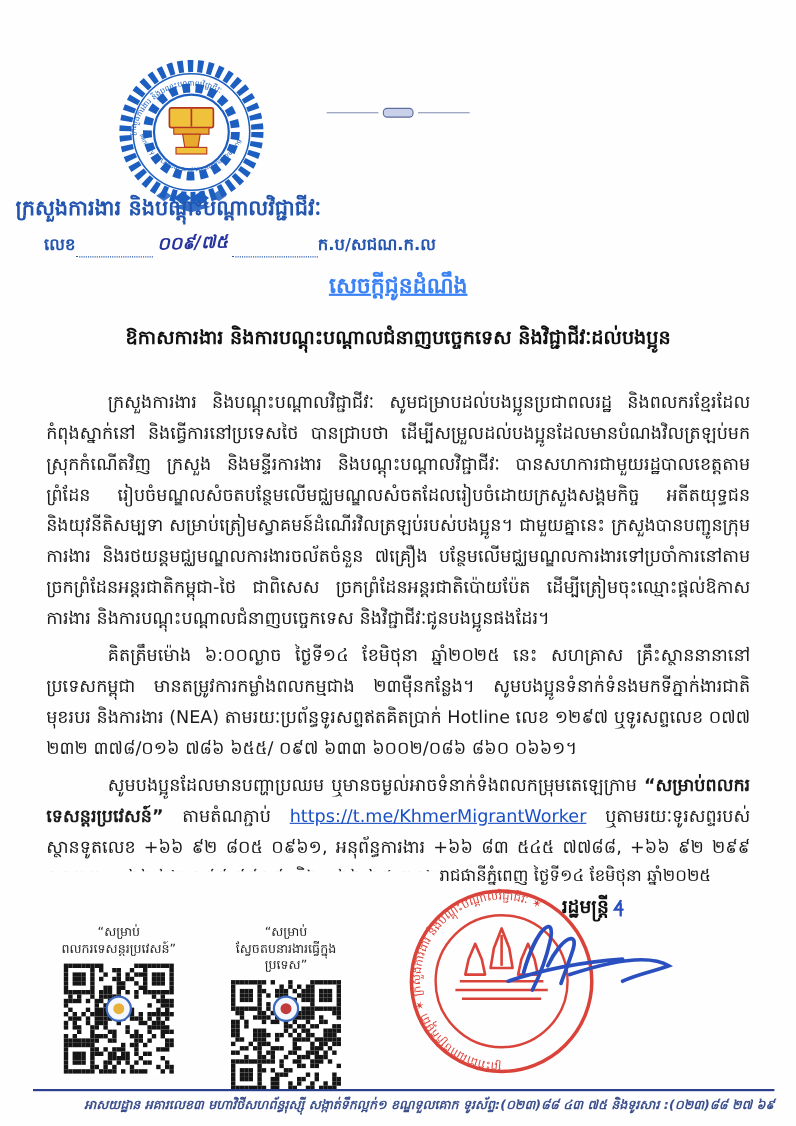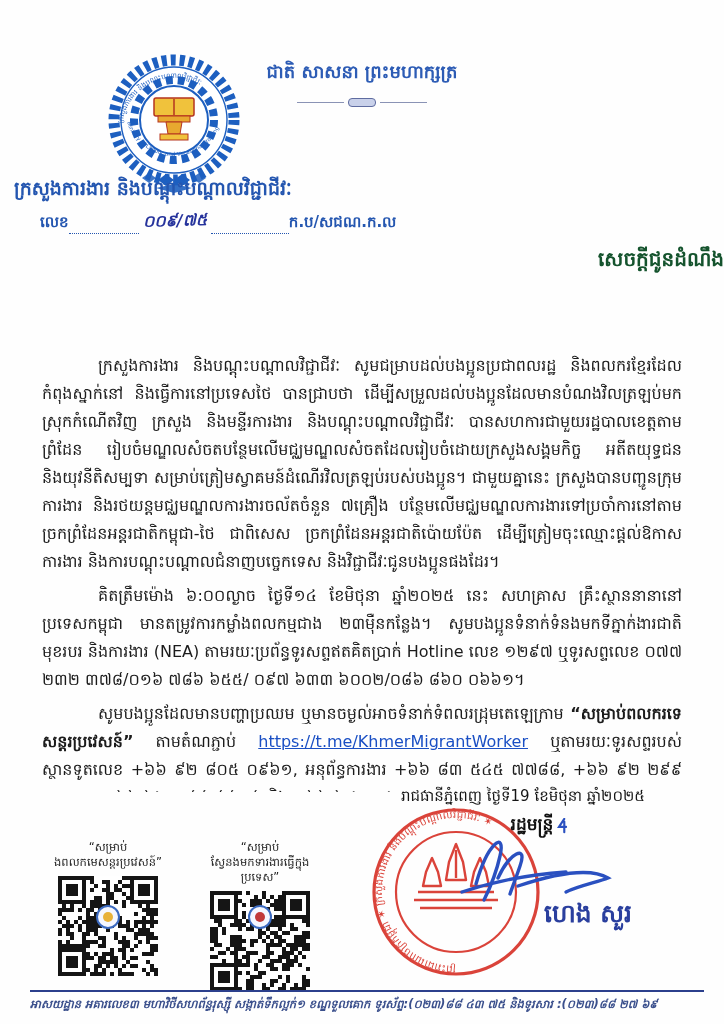--- a/index.html
+++ b/index.html
@@ -20,22 +20,22 @@
   
   .logo{position:absolute;top:54px;left:98px;width:152px;height:142px;}
   
   .ministry-name{position:absolute;top:176px;left:14px;width:430px;
     font-size:19px;font-weight:bold;color:#2456b0;}
   .number-line{position:absolute;top:210px;left:40px;width:420px;
     font-size:15px;color:#2456b0;font-weight:bold;display:flex;align-items:flex-end;}
   .dots{border-bottom:1.6px dotted #2456b0;display:inline-block;}
   .hand{font-style:italic;color:#26339c;transform:rotate(-2deg);font-size:16px;padding:0 4px;}
   
-  .doc-title{position:absolute;top:246px;left:0;width:100%;text-align:right;
-    font-size:20px;font-weight:bold;color:#14532d;}
+  .doc-title{position:absolute;top:246px;left:0;width:100%;text-align:center;
+    font-size:20px;font-weight:bold;color:#3b82f6;text-decoration:underline;}
   .doc-about{position:absolute;top:274px;left:0;width:100%;text-align:center;
     font-size:16px;font-weight:bold;color:#111;}
   .subject1{position:absolute;top:296px;left:36px;width:652px;text-align:center;
     font-size:17.5px;font-weight:bold;color:#111;}
   .subject2{position:absolute;top:323px;left:36px;width:652px;text-align:center;
     font-size:17.5px;font-weight:bold;color:#111;}
   
   .content{position:absolute;top:352px;left:42px;width:640px;height:440px;overflow:hidden;
     font-size:16px;line-height:28px;text-align:justify;}
   .content p{margin:0 0 6px 0;text-indent:56px;}
@@ -58,30 +58,29 @@
   .qr-col{width:124px;text-align:center;}
   .qr-label{font-size:11.5px;color:#222;line-height:15px;margin-bottom:6px;}
   .qr-box{position:relative;width:100px;height:100px;margin:0 auto;background:#fff;}
   .qr-box i{position:absolute;width:4px;height:4px;background:#151515;}
   .qr-logo{position:absolute;left:38px;top:38px;width:24px;height:24px;border-radius:50%;
     background:#f5f7ff;border:2px solid #3b6ac0;box-sizing:border-box;}
   .qr-logo::after{content:"";position:absolute;left:5px;top:5px;width:10px;height:10px;
     border-radius:50%;background:#e8b23a;}
   .qr-logo.red::after{background:#c23a3a;}
   
-  .footer{position:absolute;left:30px;right:20px;bottom:10px;text-align:left;z-index:2;}
+  .footer{position:absolute;left:30px;right:20px;bottom:10px;text-align:right;z-index:2;}
   .footer .rule{height:2px;background:#2b3f8c;margin-bottom:5px;}
   .footer .addr{font-size:11.5px;font-style:italic;color:#3a4f8c;font-weight:bold;}
 </style>
 </head>
 <body>
 
 <div class="page">
 
-  <div class="motto">ជាតិ សាសនា ព្រះមហាក្សត្រ</div>
   <div class="separator">
     <span class="line"></span>
       <span class="orn"></span>
       <span class="line"></span>
   </div>
 
   <div class="logo">
     <svg viewBox="0 0 152 142" width="152" height="142">
       <defs>
         <path id="arcTop" d="M 24,76 A 52,52 0 0 1 128,76"></path>
@@ -123,29 +122,30 @@
   <div class="ministry-name">ក្រសួងការងារ និងបណ្តុះបណ្តាលវិជ្ជាជីវៈ</div>
   <div class="number-line">
     <span>លេខ</span>
     <span class="dots" style="width:70px;"></span>
     <span class="hand">០០៩/៧៥</span>
     <span class="dots" style="width:78px;"></span>
     <span>ក.ប/សជណ.ក.ល</span>
   </div>
 
   <div class="doc-title">សេចក្តីជូនដំណឹង</div>
+  <div class="subject1">ឱកាសការងារ និងការបណ្តុះបណ្តាលជំនាញបច្ចេកទេស និងវិជ្ជាជីវៈដល់បងប្អូន</div>
 
   <div class="content">
     <p>ក្រសួងការងារ និងបណ្តុះបណ្តាលវិជ្ជាជីវៈ សូមជម្រាបដល់បងប្អូនប្រជាពលរដ្ឋ និងពលករខ្មែរដែលកំពុងស្នាក់នៅ និងធ្វើការនៅប្រទេសថៃ បានជ្រាបថា ដើម្បីសម្រួលដល់បងប្អូនដែលមានបំណងវិលត្រឡប់មកស្រុកកំណើតវិញ ក្រសួង និងមន្ទីរការងារ និងបណ្តុះបណ្តាលវិជ្ជាជីវៈ បានសហការជាមួយរដ្ឋបាលខេត្តតាមព្រំដែន រៀបចំមណ្ឌលសំចតបន្ថែមលើមជ្ឈមណ្ឌលសំចតដែលរៀបចំដោយក្រសួងសង្គមកិច្ច អតីតយុទ្ធជន និងយុវនីតិសម្បទា សម្រាប់ត្រៀមស្វាគមន៍ដំណើរវិលត្រឡប់របស់បងប្អូន។ ជាមួយគ្នានេះ ក្រសួងបានបញ្ជូនក្រុមការងារ និងរថយន្តមជ្ឈមណ្ឌលការងារចល័តចំនួន ៧គ្រឿង បន្ថែមលើមជ្ឈមណ្ឌលការងារទៅប្រចាំការនៅតាមច្រកព្រំដែនអន្តរជាតិកម្ពុជា-ថៃ ជាពិសេស ច្រកព្រំដែនអន្តរជាតិប៉ោយប៉ែត ដើម្បីត្រៀមចុះឈ្មោះផ្តល់ឱកាសការងារ និងការបណ្តុះបណ្តាលជំនាញបច្ចេកទេស និងវិជ្ជាជីវៈជូនបងប្អូនផងដែរ។</p>
     <p>គិតត្រឹមម៉ោង ៦:០០ល្ងាច ថ្ងៃទី១៤ ខែមិថុនា ឆ្នាំ២០២៥ នេះ សហគ្រាស គ្រឹះស្ថាននានានៅប្រទេសកម្ពុជា មានតម្រូវការកម្លាំងពលកម្មជាង ២៣ម៉ឺនកន្លែង។ សូមបងប្អូនទំនាក់ទំនងមកទីភ្នាក់ងារជាតិមុខរបរ និងការងារ (NEA) តាមរយៈប្រព័ន្ធទូរសព្ទឥតគិតប្រាក់ Hotline លេខ ១២៩៧ ឬទូរសព្ទលេខ ០៧៧ ២៣២ ៣៧៨/០១៦ ៧៨៦ ៦៥៥/ ០៩៧ ៦៣៣ ៦០០២/០៨៦ ៨៦០ ០៦៦១។</p>
-    <p><span>សូមបងប្អូនដែលមានបញ្ហាប្រឈម ឬមានចម្ងល់អាចទំនាក់ទំពលរដ្រុមតេឡេក្រាម </span><span class="b">“សម្រាប់ពលករទេសន្តរប្រវេសន៍”</span><span> តាមតំណភ្ជាប់ </span><a href="#">https://t.me/KhmerMigrantWorker</a><span> ឬតាមរយៈទូរសព្ទរបស់ស្ថានទូតលេខ +៦៦ ៩២ ៨០៥ ០៩៦១, អនុព័ន្ធការងារ +៦៦ ៨៣ ៥៤៥ ៧៧៨៨, +៦៦ ៩២ ២៩៩ ០១៣៣, +៦៦ ៦២ ០៨៩ ៨៩១៨, និង +៦៦ ៦៥ ៣០២ ០៩៣៣។</span></p>
+    <p><span>សូមបងប្អូនដែលមានបញ្ហាប្រឈម ឬមានចម្ងល់អាចទំនាក់ទំងពលកម្រុមតេឡេក្រាម </span><span class="b">“សម្រាប់ពលករទេសន្តរប្រវេសន៍”</span><span> តាមតំណភ្ជាប់ </span><a href="#">https://t.me/KhmerMigrantWorker</a><span> ឬតាមរយៈទូរសព្ទរបស់ស្ថានទូតលេខ +៦៦ ៩២ ៨០៥ ០៩៦១, អនុព័ន្ធការងារ +៦៦ ៨៣ ៥៤៥ ៧៧៨៨, +៦៦ ៩២ ២៩៩ ០១៣៣, +៦៦ ៦២ ០៨៩ ៨៩១៨, និង +៦៦ ៦៥ ៣០២ ០៩៣៣។</span></p>
 
   </div>
 
-  <div class="sig-date2">រាជធានីភ្នំពេញ ថ្ងៃទី19 ខែមិថុនា ឆ្នាំ២០២៥</div>
+  <div class="sig-date2">រាជធានីភ្នំពេញ ថ្ងៃទី១៤ ខែមិថុនា ឆ្នាំ២០២៥</div>
   <div class="sig-title"><span>រដ្ឋមន្ត្រី</span><span class="init-mark"><svg width="13" height="16" viewBox="0 0 14 18">
           <path d="M9,1 L3,10 L11,10 M9,4 L9,16" fill="none" stroke="#2a50c0" stroke-width="2.4" stroke-linecap="round"></path>
         </svg></span></div>
 
   <div class="stamp">
     <svg viewBox="0 0 172 172" width="172" height="172">
       <defs>
           <path id="stampArc" d="M 86,160 A 74,74 0 1 1 86.02,160"></path>
         </defs>
       <circle cx="86" cy="86" r="82" fill="none" stroke="#d8342a" stroke-width="3.2"></circle>
@@ -170,27 +170,26 @@
     <svg viewBox="0 0 170 100" width="170" height="100">
       <g fill="none" stroke="#2a50c0" stroke-width="3.4" stroke-linecap="round">
         <path d="M 28,62 C 40,20 58,8 52,34 C 48,52 40,70 36,78"></path>
         <path d="M 50,56 C 62,30 80,22 72,44 C 68,56 64,66 62,72"></path>
         <path d="M 14,70 C 50,58 90,52 118,50"></path>
         <path d="M 70,64 C 100,54 140,44 160,56 C 150,60 130,64 118,70"></path>
       </g>
     </svg>
   </div>
 
-  <div class="minister-name">ហេង សួរ</div>
 
   <div class="qr-section">
     <div class="qr-col">
       <div class="qr-label">
         <div>“សម្រាប់</div>
-        <div>ងពលកមេសន្តរប្រវេសន៍”</div>
+        <div>ពលករទេសន្តរប្រវេសន៍”</div>
       </div>
       <div class="qr-box">
           <i style="left:0px;top:0px"></i>
           <i style="left:4px;top:0px"></i>
           <i style="left:8px;top:0px"></i>
           <i style="left:12px;top:0px"></i>
           <i style="left:16px;top:0px"></i>
           <i style="left:20px;top:0px"></i>
           <i style="left:24px;top:0px"></i>
           <i style="left:28px;top:0px"></i>
@@ -511,21 +510,21 @@
           <i style="left:68px;top:96px"></i>
           <i style="left:72px;top:96px"></i>
           <i style="left:88px;top:96px"></i>
           <i style="left:96px;top:96px"></i>
         </div>
       <div class="qr-logo" style="position:absolute;left:50px;top:65px;"></div>
     </div>
     <div class="qr-col">
       <div class="qr-label">
         <div>“សម្រាប់</div>
-        <div>ស្វែនងមកទារងារធ្វើក្នុងប្រទេស”</div>
+        <div>ស្វែចតបនារងារធ្វើក្នុងប្រទេស”</div>
       </div>
       <div class="qr-box">
           <i style="left:0px;top:0px"></i>
           <i style="left:4px;top:0px"></i>
           <i style="left:8px;top:0px"></i>
           <i style="left:12px;top:0px"></i>
           <i style="left:16px;top:0px"></i>
           <i style="left:20px;top:0px"></i>
           <i style="left:24px;top:0px"></i>
           <i style="left:28px;top:0px"></i>

